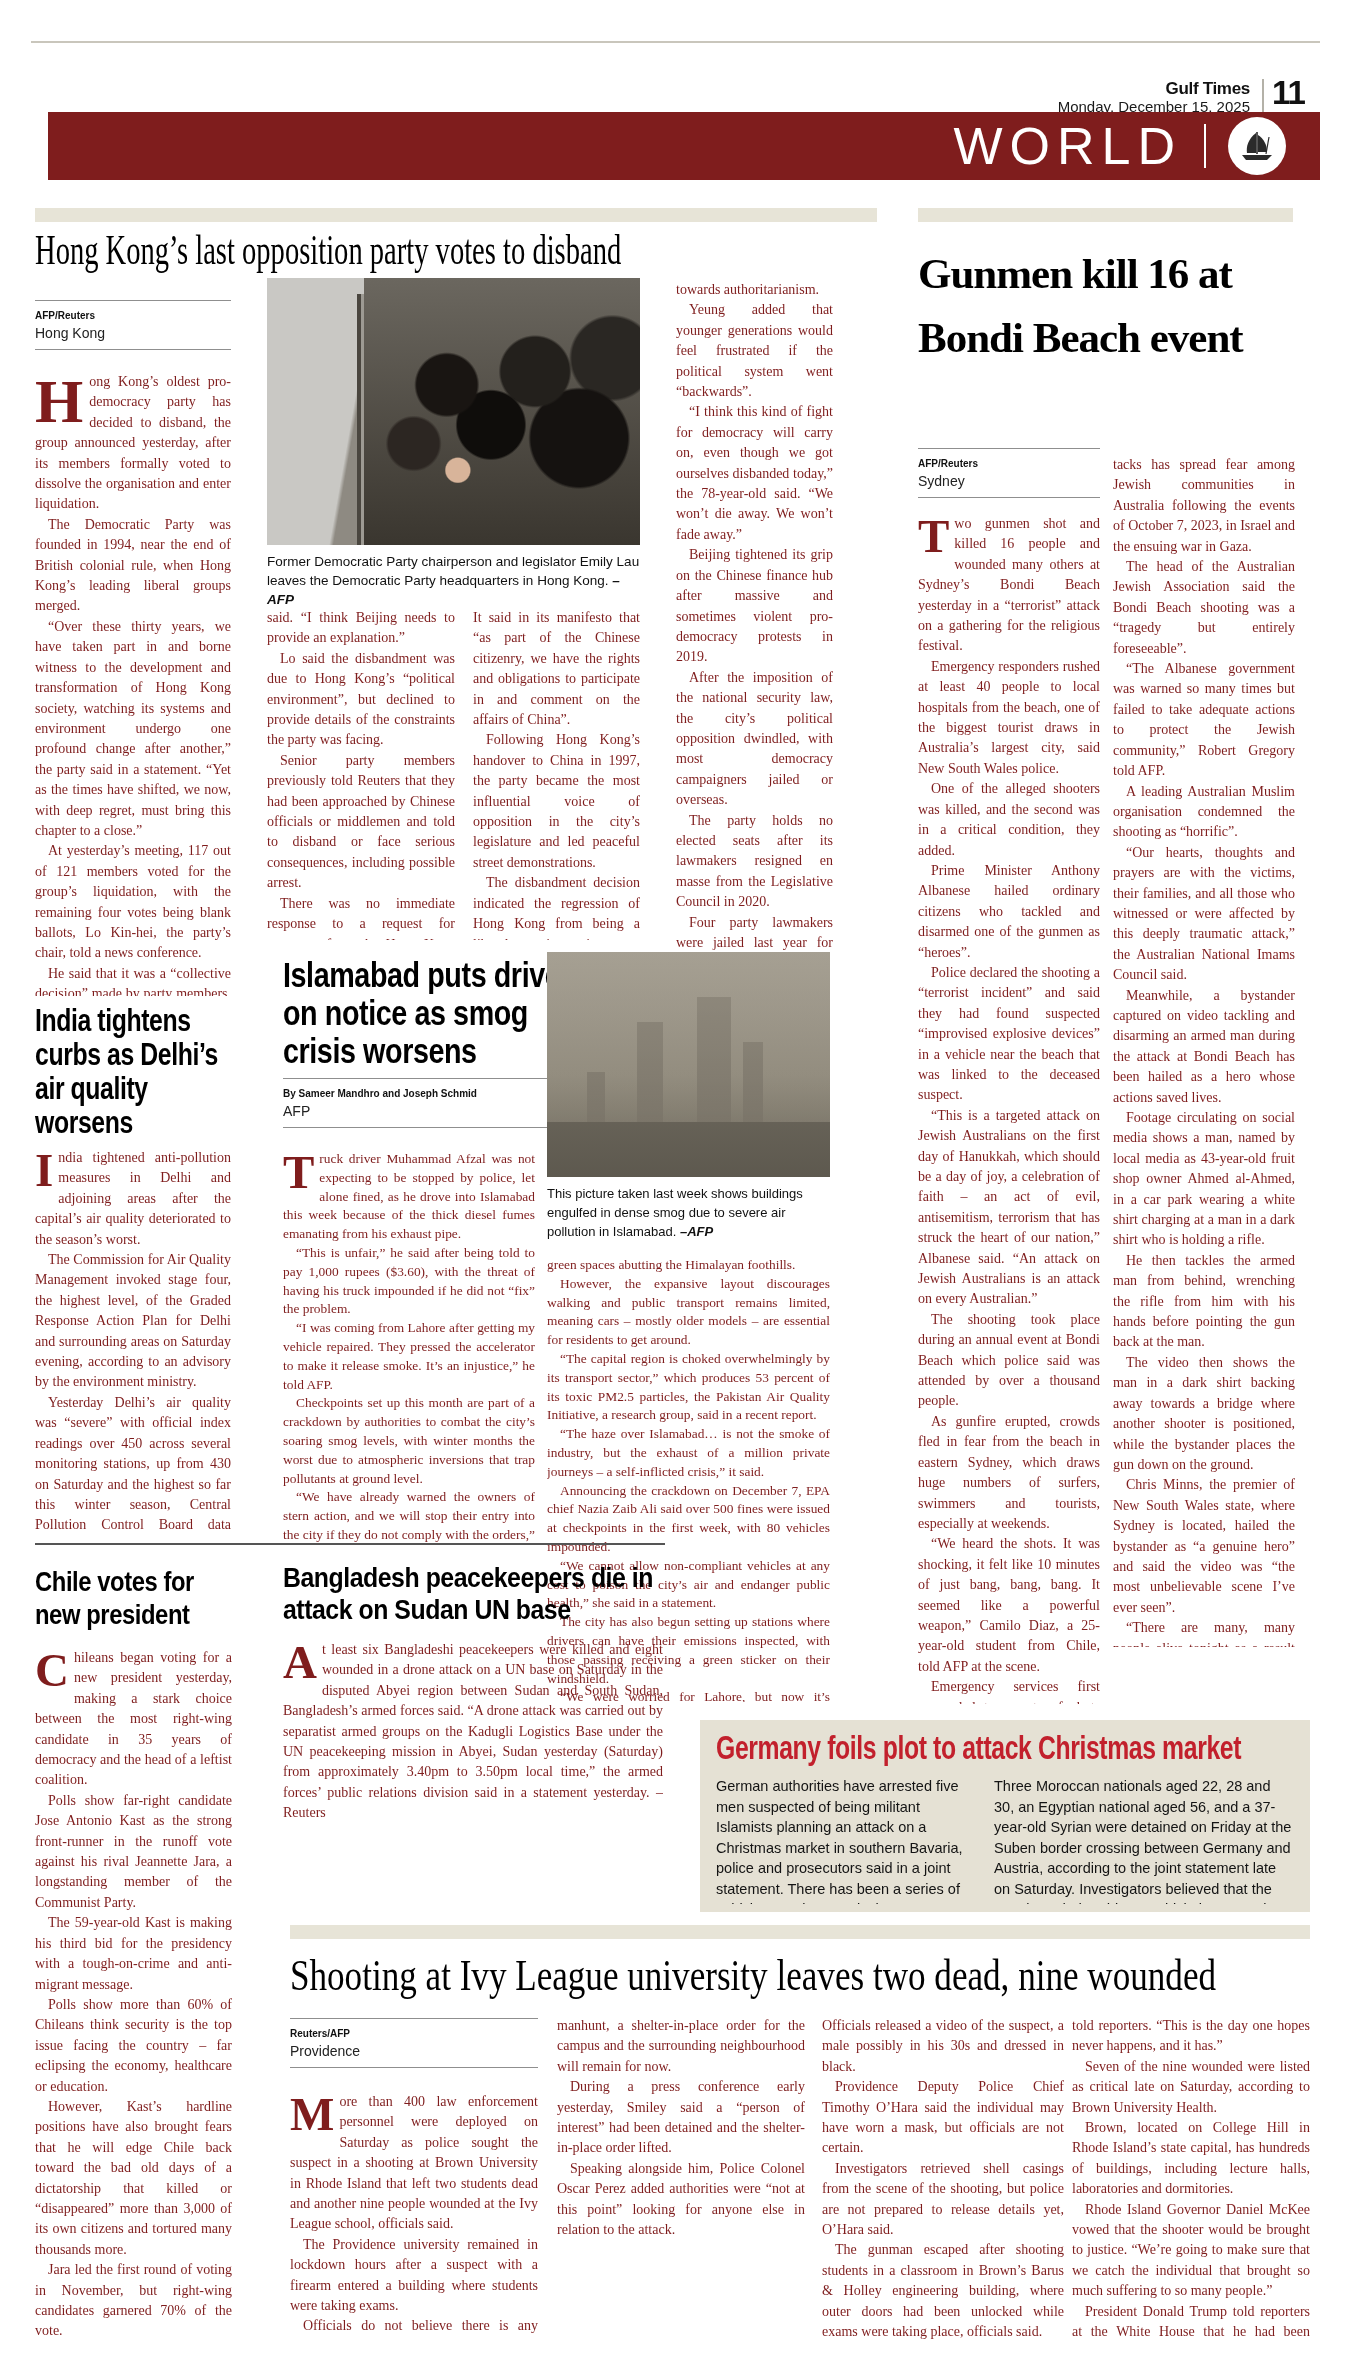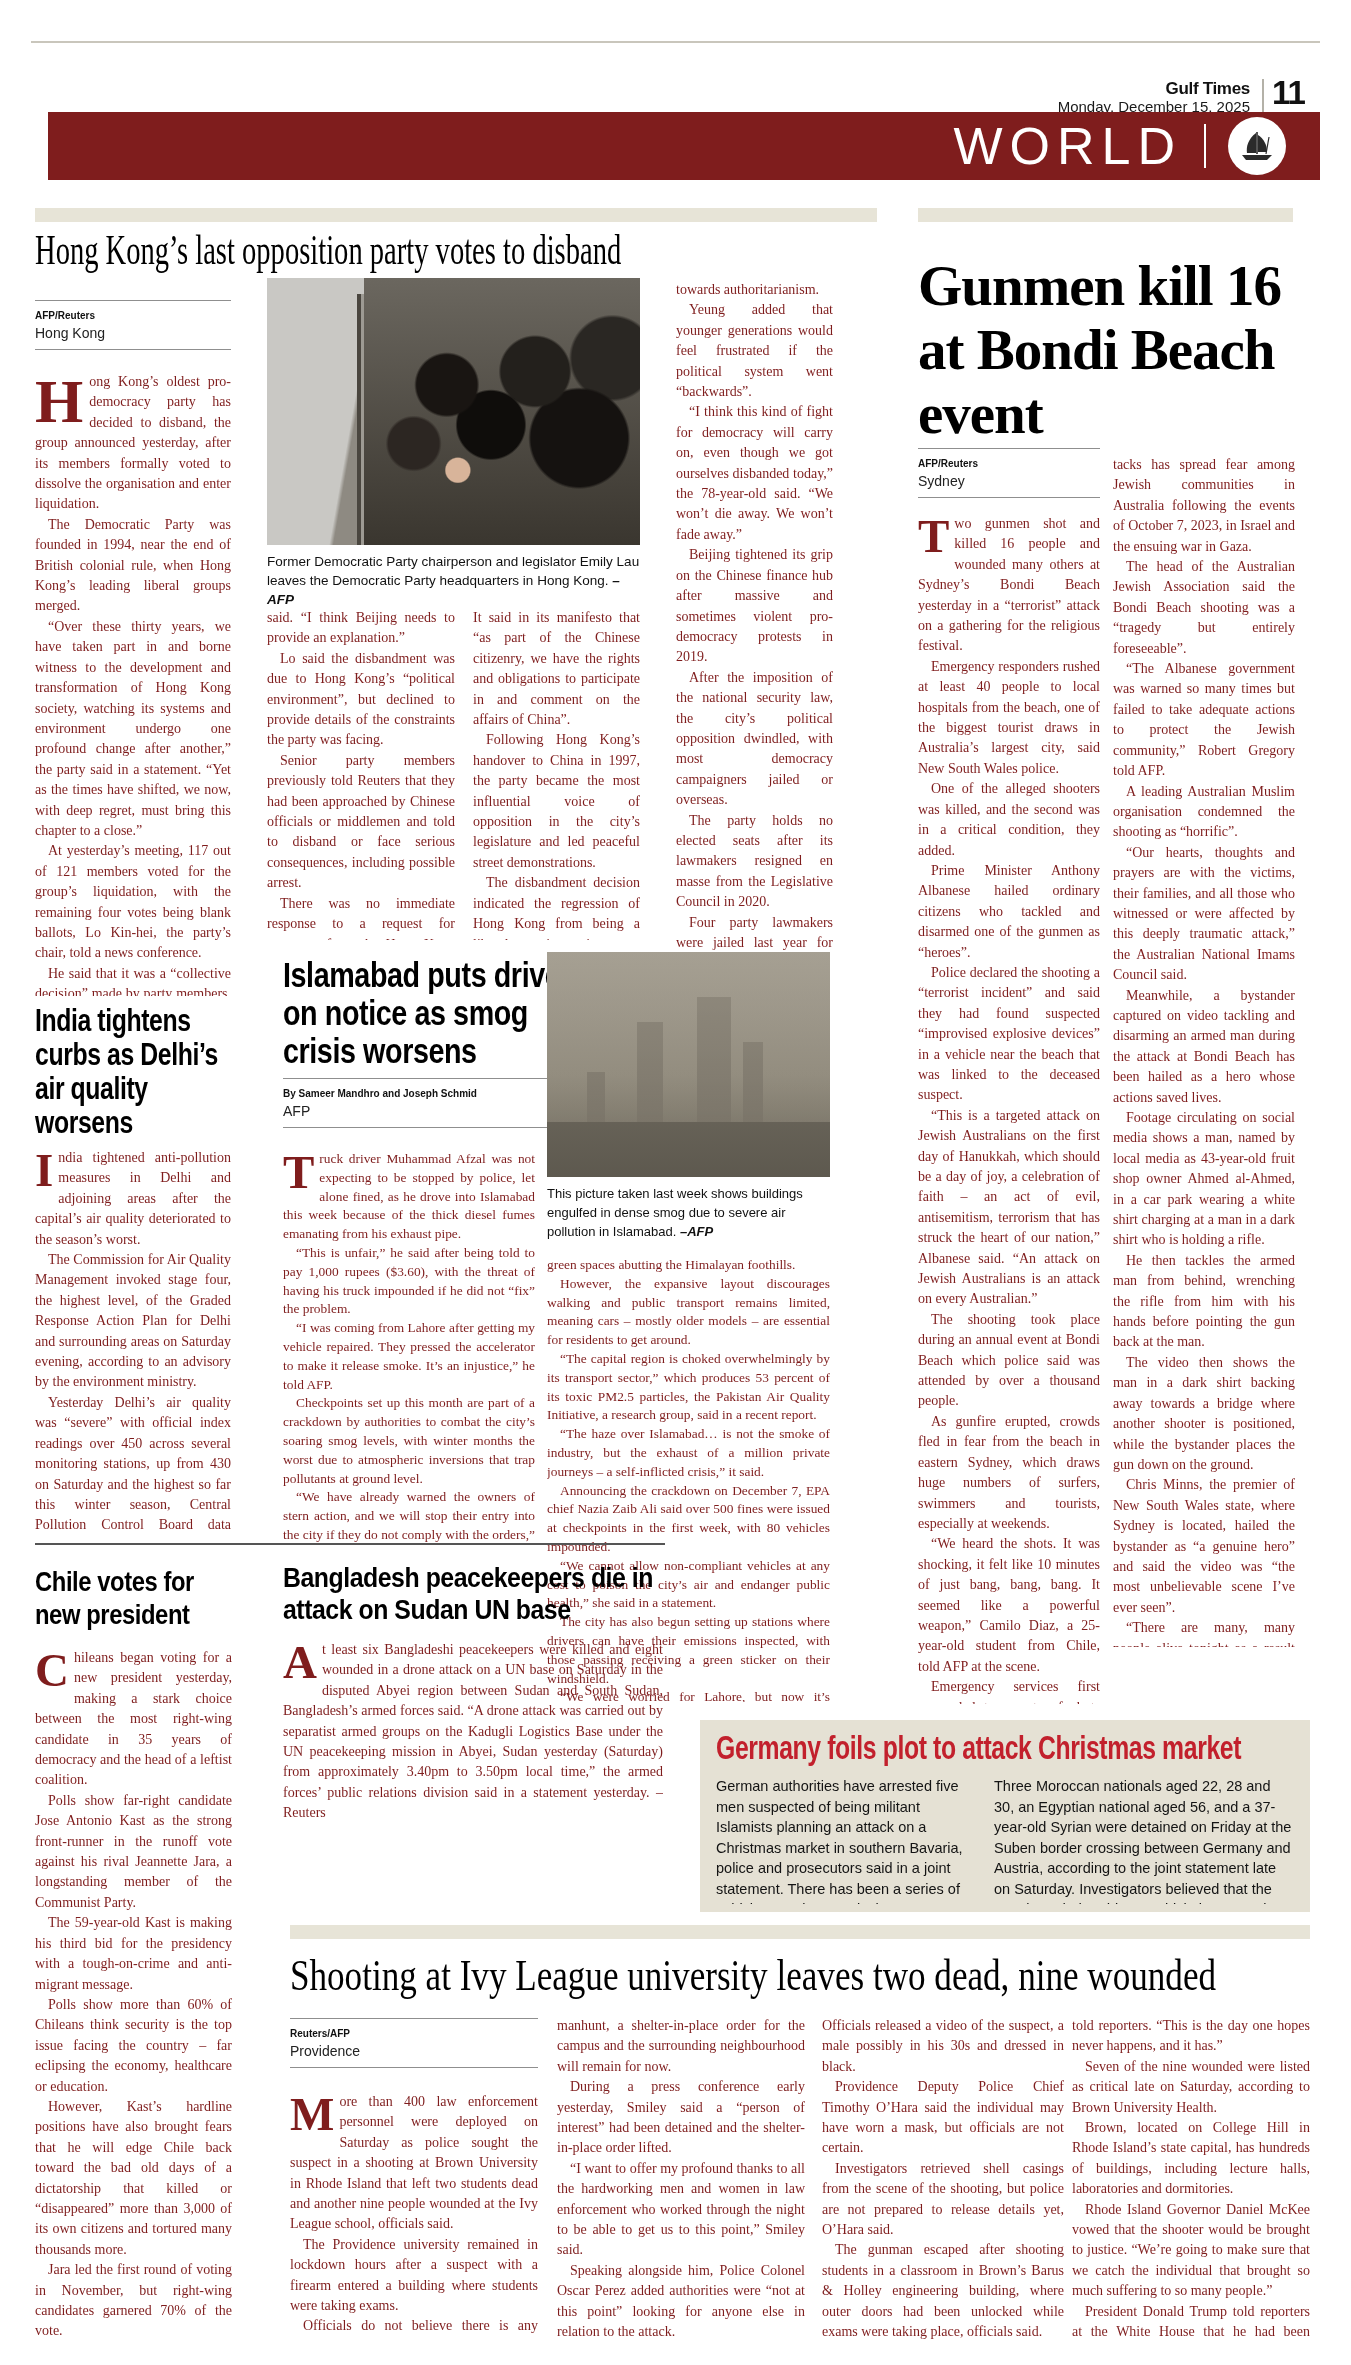--- a/index.html
+++ b/index.html
@@ -129,21 +129,21 @@
       <p>towards authoritarianism.</p>
       <p>Yeung added that younger generations would feel frustrated if the political system went “backwards”.</p>
       <p>“I think this kind of fight for democracy will carry on, even though we got ourselves disbanded today,” the 78-year-old said. “We won’t die away. We won’t fade away.”</p>
       <p>Beijing tightened its grip on the Chinese finance hub after massive and sometimes violent pro-democracy protests in 2019.</p>
       <p>After the imposition of the national security law, the city’s political opposition dwindled, with most democracy campaigners jailed or overseas.</p>
       <p>The party holds no elected seats after its lawmakers resigned en masse from the Legislative Council in 2020.</p>
       <p>Four party lawmakers were jailed last year for subversion under a Beijing-imposed national security law.</p>
     </div>
 
   <div class="bar" style="left:918px;top:208px;width:375px;height:14px;"></div>
-  <div class="abs hl-serif" style="left:918px;top:254px;width:390px;font-size:57px;line-height:64px;font-weight:bold;letter-spacing:-1px;">Gunmen kill 16 at Bondi Beach event</div>
+  <div class="abs hl-serif" style="left:918px;top:242px;width:390px;font-size:43px;line-height:64px;font-weight:bold;letter-spacing:-1px;">Gunmen kill 16 at Bondi Beach event</div>
 
   <div class="abs" style="left:918px;top:448px;width:182px;">
     <div class="byline">
       <div class="byl-agency">AFP/Reuters</div>
       <div class="byl-place">Sydney</div>
     </div>
   </div>
 
   <div class="body-col" style="left:918px;top:514px;width:182px;height:1190px;">
       <p><span class="dropcap">T</span>wo gunmen shot and killed 16 people and wounded many others at Sydney’s Bondi Beach yesterday in a “terrorist” attack on a gathering for the religious festival.</p>
@@ -253,21 +253,20 @@
   </div>
 
   <div class="body-col" style="left:290px;top:2092px;width:248px;height:248px;">
       <p><span class="dropcap">M</span>ore than 400 law enforcement personnel were deployed on Saturday as police sought the suspect in a shooting at Brown University in Rhode Island that left two students dead and another nine people wounded at the Ivy League school, officials said.</p>
       <p>The Providence university remained in lockdown hours after a suspect with a firearm entered a building where students were taking exams.</p>
       <p>Officials do not believe there is any “specific, ongoing threat” from the suspect, Providence Mayor Brett Smiley said late on Saturday, but with law enforcement agencies canvassing the area and conducting a</p>
     </div>
   <div class="body-col" style="left:557px;top:2016px;width:248px;height:324px;">
       <p>manhunt, a shelter-in-place order for the campus and the surrounding neighbourhood will remain for now.</p>
       <p>During a press conference early yesterday, Smiley said a “person of interest” had been detained and the shelter-in-place order lifted.</p>
-      <p>“I want to offer my profound thanks to all the hardworking men and women in law enforcement who worked through the night to be able to get us to this point,” Smiley said.</p>
       <p>Speaking alongside him, Police Colonel Oscar Perez added authorities were “not at this point” looking for anyone else in relation to the attack.</p>
     </div>
   <div class="body-col" style="left:822px;top:2016px;width:242px;height:324px;">
       <p>Officials released a video of the suspect, a male possibly in his 30s and dressed in black.</p>
       <p>Providence Deputy Police Chief Timothy O’Hara said the individual may have worn a mask, but officials are not certain.</p>
       <p>Investigators retrieved shell casings from the scene of the shooting, but police are not prepared to release details yet, O’Hara said.</p>
       <p>The gunman escaped after shooting students in a classroom in Brown’s Barus &amp; Holley engineering building, where outer doors had been unlocked while exams were taking place, officials said.</p>
     </div>
   <div class="body-col" style="left:1072px;top:2016px;width:238px;height:324px;">
       <p>told reporters. “This is the day one hopes never happens, and it has.”</p>

